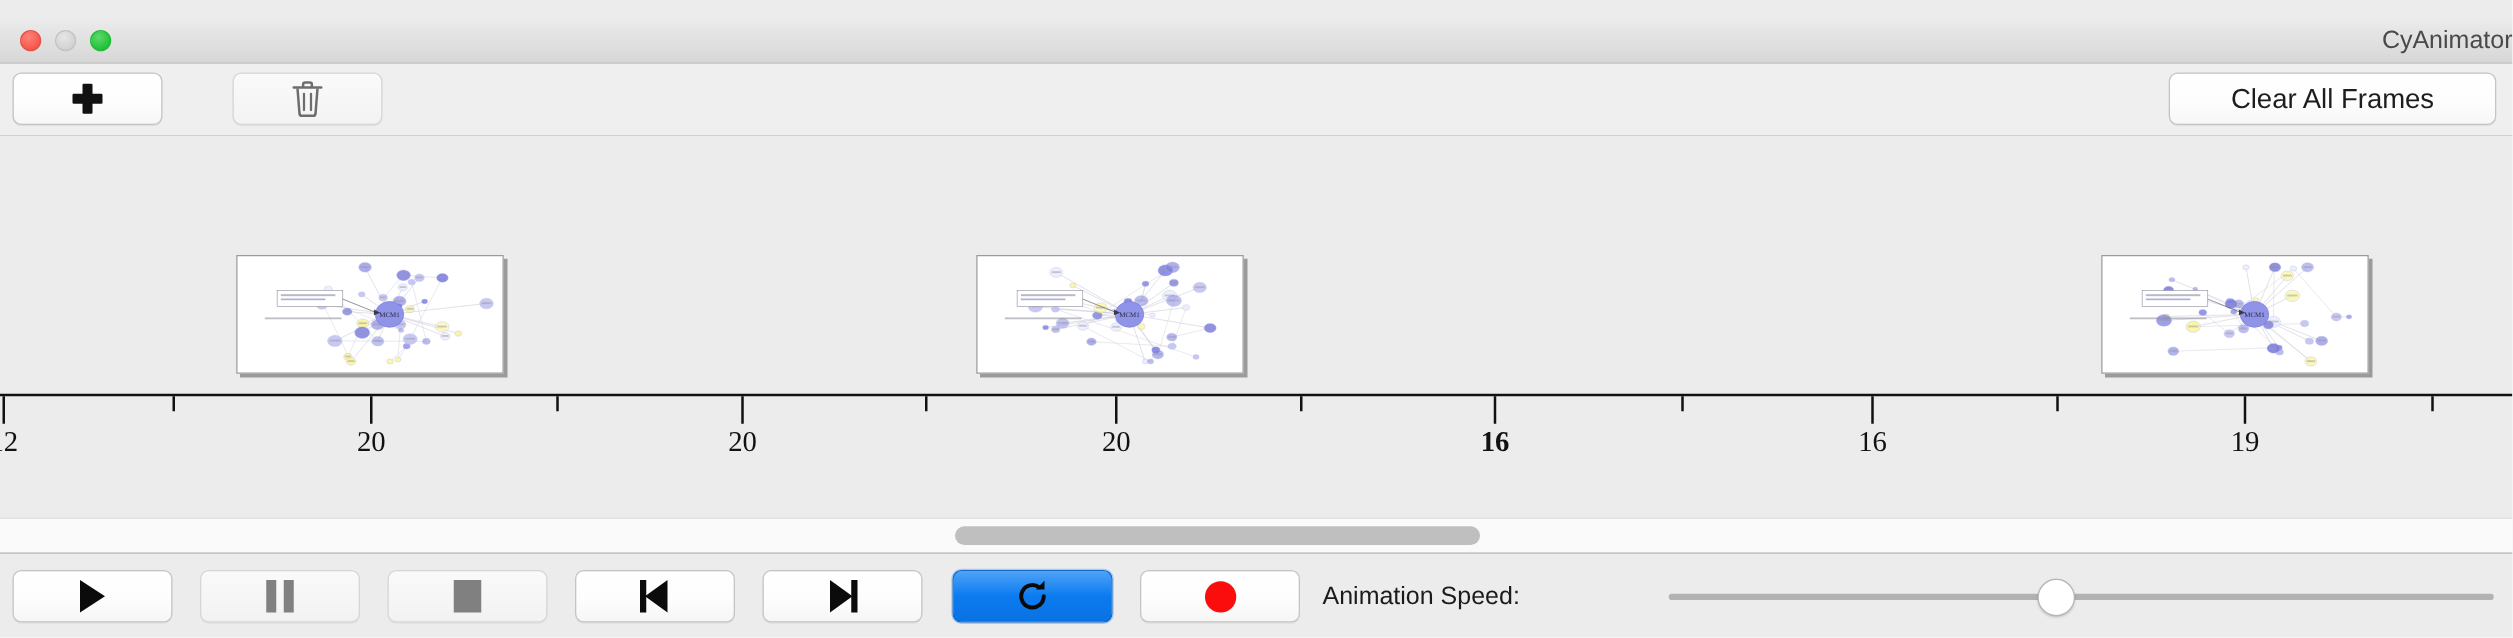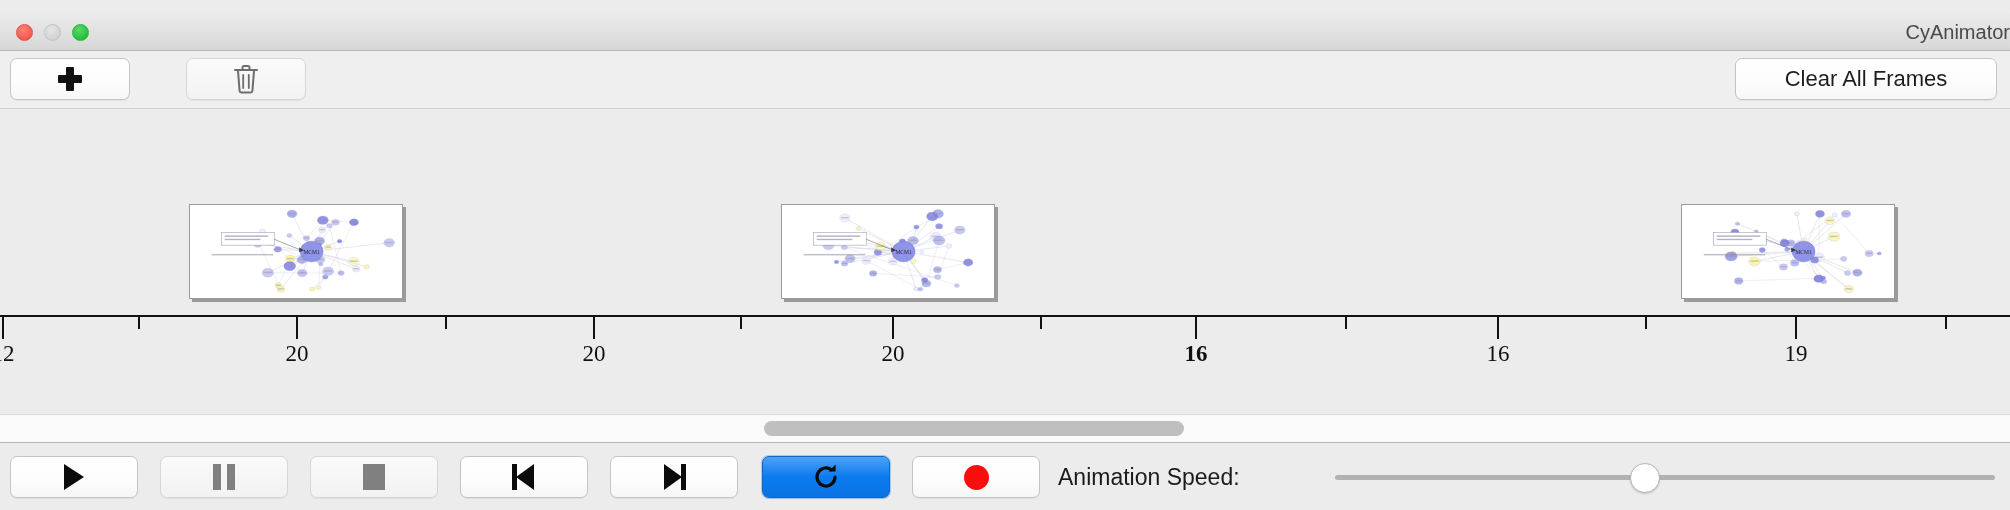--- a/index.html
+++ b/index.html
@@ -209,21 +209,21 @@
     content: ""; position: absolute; right: 5px; top: 0;
     width: 0; height: 0;
     border-left: 18px solid #0b0b0b;
     border-top: 13px solid transparent;
     border-bottom: 13px solid transparent;
   }
   .ic-record { width: 25px; height: 25px; border-radius: 50%; background: #fb0d0d; }
 
   .speed-label {
     position: absolute; left: 1058px; top: 13px; height: 42px; line-height: 42px;
-    font-size: 23px; color: #1b1b1b;
+    font-size: 20px; color: #1b1b1b;
     font-family: "Liberation Sans", sans-serif;
     white-space: nowrap;
   }
   .slider {
     position: absolute; left: 1335px; top: 13px; width: 660px; height: 42px;
   }
   .slider-track {
     position: absolute; left: 0; top: 19px; width: 660px; height: 5px;
     background: #b2b2b2; border-radius: 3px;
   }

